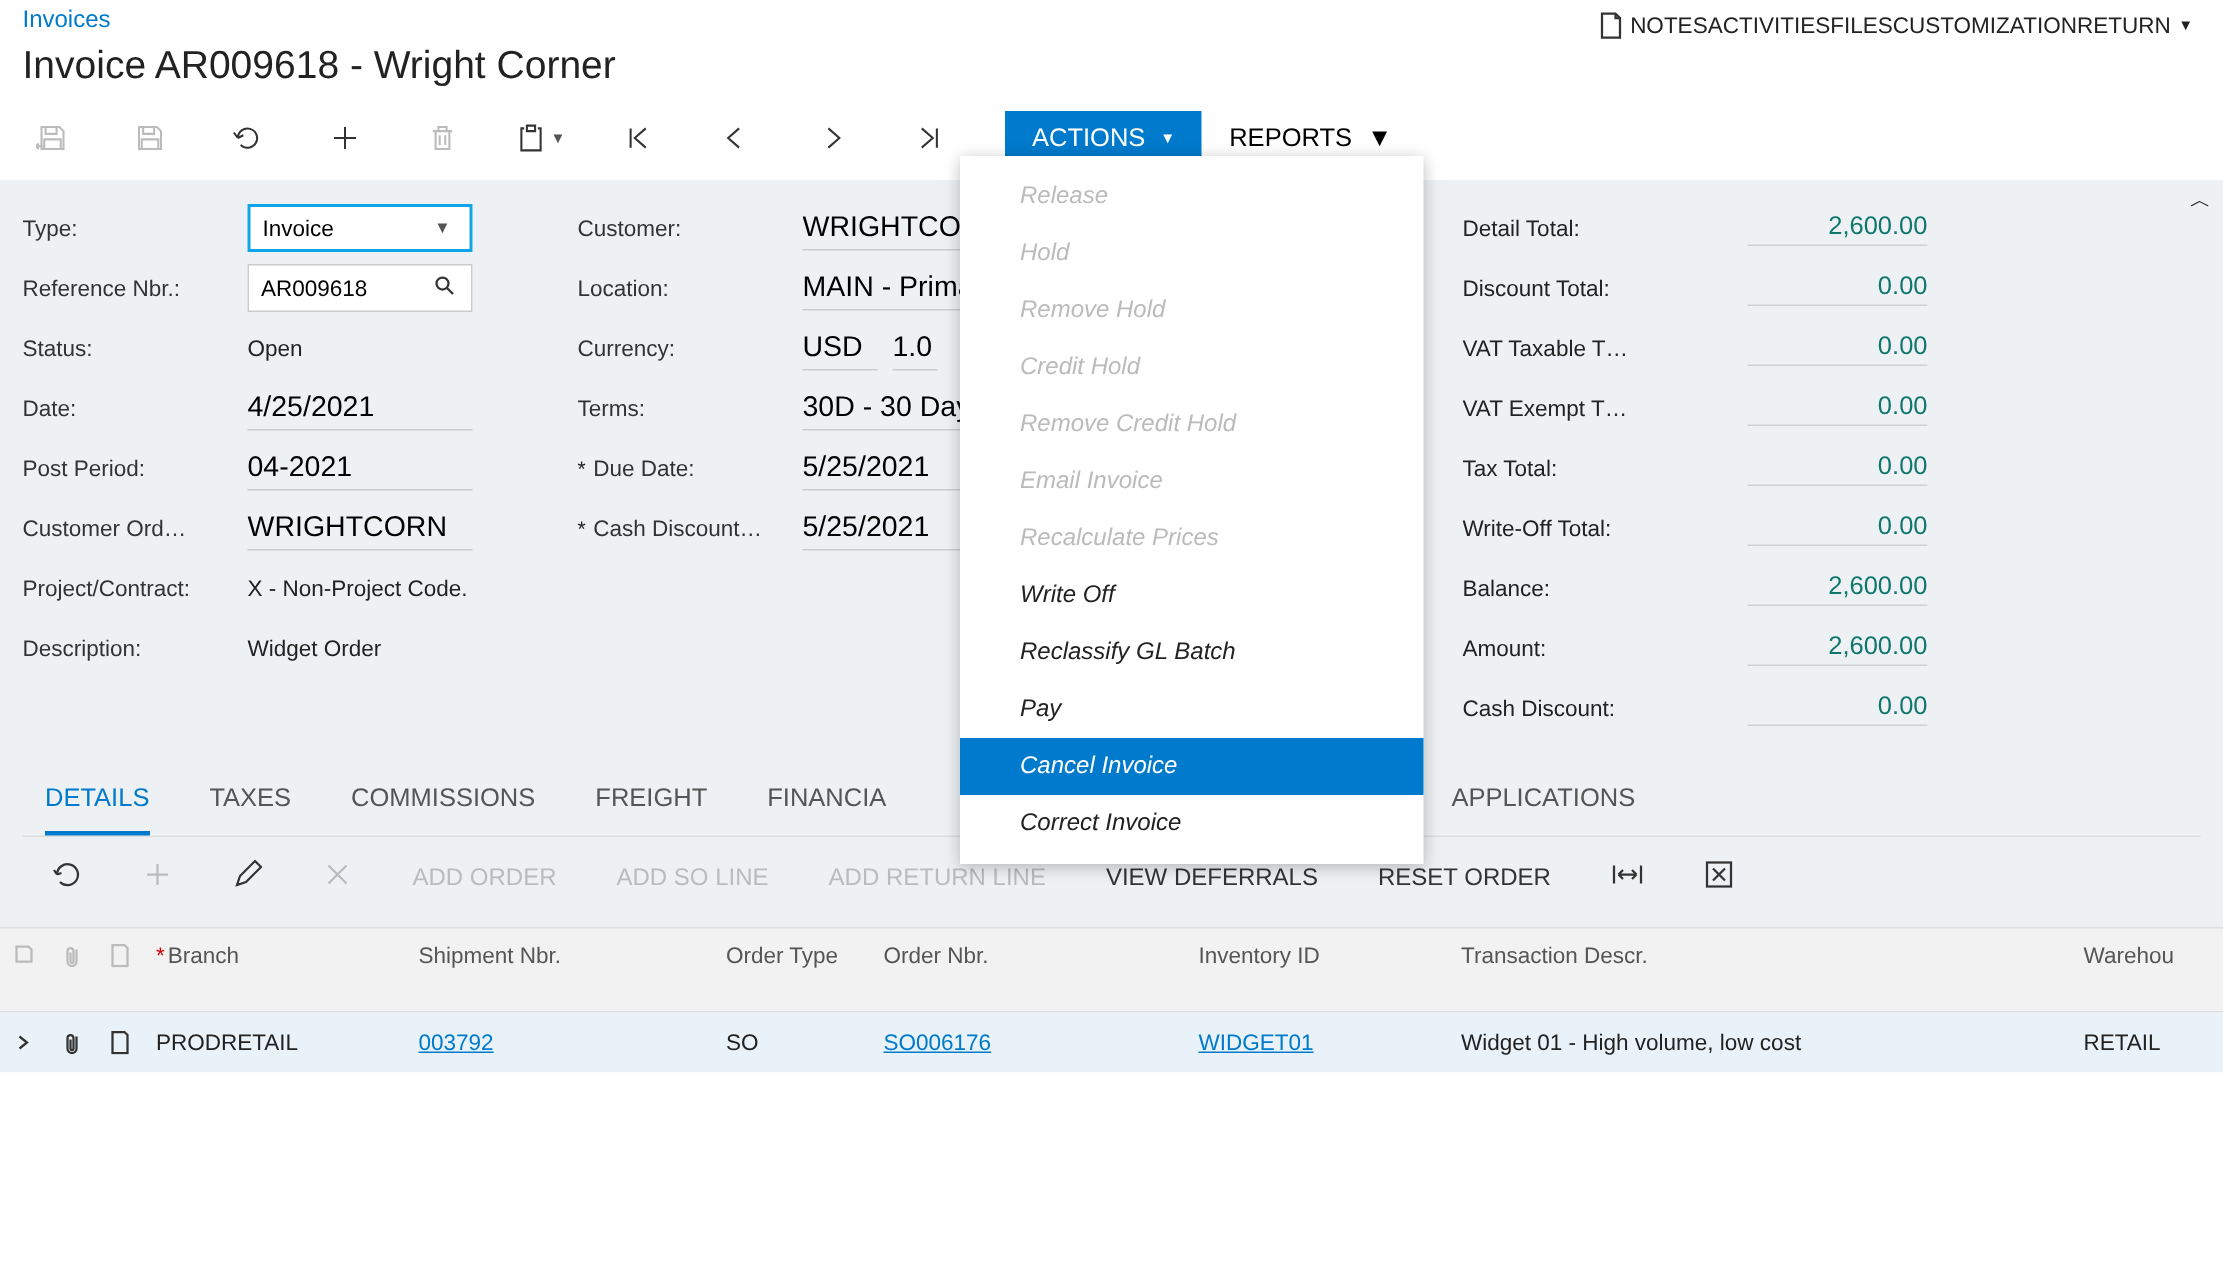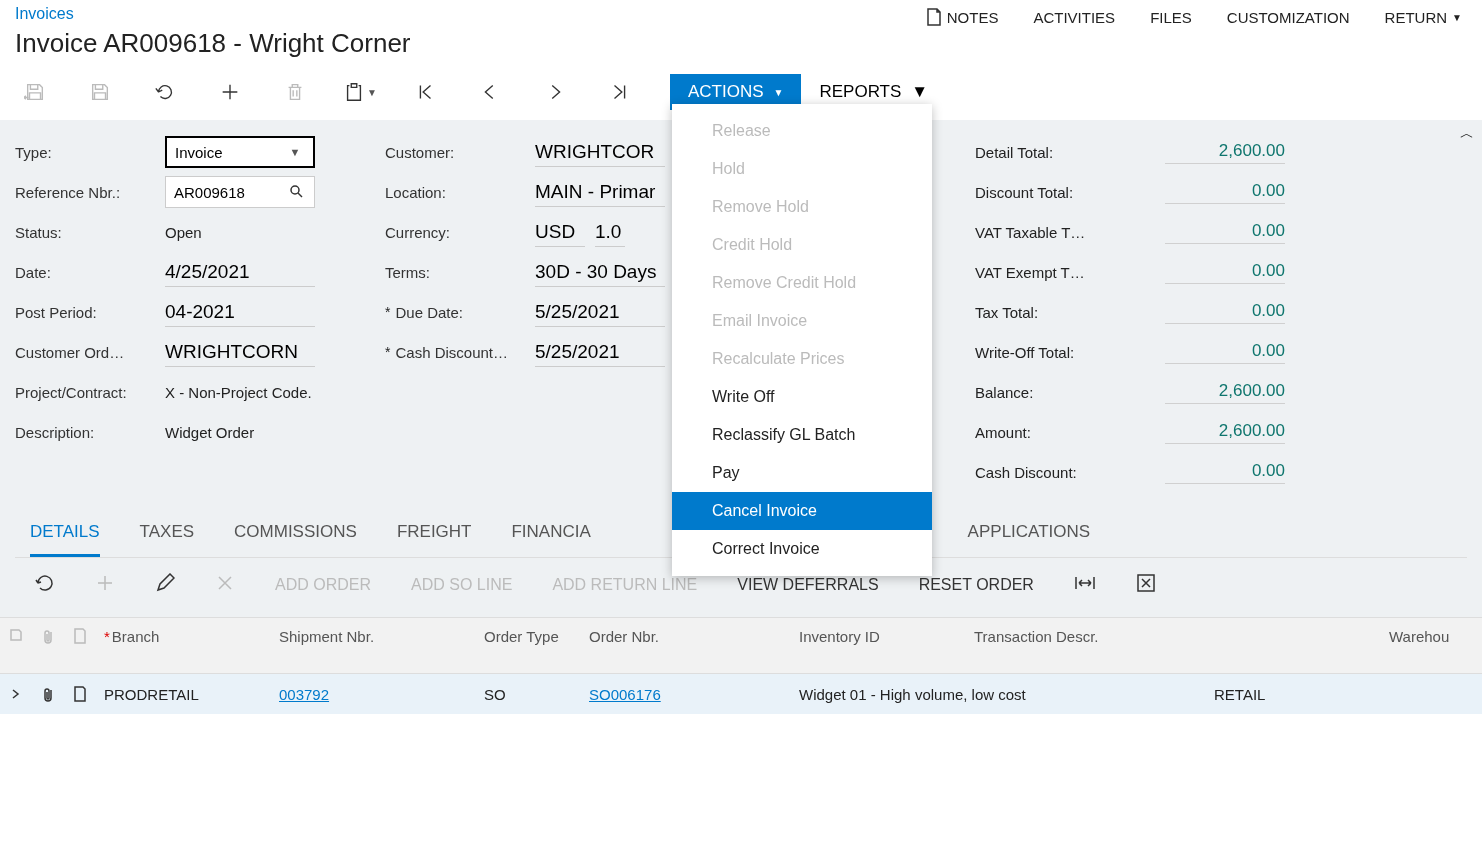--- a/index.html
+++ b/index.html
@@ -1,21 +1,21 @@
 <!DOCTYPE html>
 <html><head>
   <meta charset="utf-8">
   <style>
     * { box-sizing: border-box; margin: 0; padding: 0; font-family: Arial, Helvetica, sans-serif; }
     body { background: #fff; font-size: 14px; color: #222; }
     .top-header { display: flex; align-items: flex-start; padding: 0 10px; }
     .top-left { flex: 1; }
     .breadcrumb { color: #007acc; font-size: 16px; padding: 5px 0 0 5px; }
     .page-title { font-size: 26px; font-weight: 400; padding: 5px 0 10px 5px; }
-    .top-nav { display: flex; gap: 35px; padding-top: 8px; padding-right: 10px; text-align: right; }
+    .top-nav { display: flex; padding-top: 8px; padding-right: 10px; text-align: right; }
     .top-nav-item { display: flex; align-items: center; gap: 5px; font-size: 15px; color: #222; cursor: pointer; }
     .top-nav-item .caret { font-size: 10px; }
     
     .toolbar { display: flex; align-items: center; gap: 0; padding: 5px 10px 10px 10px; }
     .toolbar-btn { width: 50px; height: 36px; display: flex; align-items: center; justify-content: center; background: none; border: none; cursor: pointer; margin-right: 15px; }
     .toolbar-btn svg { width: 22px; height: 22px; }
     .toolbar-btn.disabled svg { stroke: #bbb; }
     .toolbar-btn.copy-btn { position: relative; }
     .toolbar-btn .mini-caret { font-size: 10px; color: #555; margin-left: 2px; }
     
@@ -24,21 +24,21 @@
     .reports-btn { background: none; border: none; font-size: 17px; padding: 8px 18px; display: flex; align-items: center; gap: 10px; cursor: pointer; }
     
     .form-area { background: #eef1f3; position: relative; padding: 12px 15px 5px 15px; }
     .collapse-caret { position: absolute; right: 8px; top: 5px; font-size: 14px; }
     .form-row { display: flex; }
     .form-group { display: flex; flex-direction: column; }
     .field-row { display: flex; align-items: center; min-height: 40px; }
     .field-label { width: 150px; font-size: 15px; color: #333; padding-right: 8px; white-space: nowrap; overflow: hidden; text-overflow: ellipsis; position: relative; }
     .field-label-wrap { width: 150px; display: flex; }
     .field-input { height: 32px; border: 1px solid #ccc; background: #fff; padding: 0 8px; font-size: 15px; width: 150px; }
-    .field-input.selected { border: 2px solid #000000; }
+    .field-input.selected { border: 2px solid #0ea5e9; }
     .field-value { font-size: 15px; color: #222; }
     .field-select { display: flex; align-items: center; }
     .field-select input { flex: 1; }
     .field-select .sel-caret { width: 20px; text-align: center; font-size: 11px; color: #555; }
     .field-select .search-ic { width: 20px; text-align: center; }
     .form-col1 { width: 360px; }
     .form-col2 { width: 590px; padding-left: 10px; }
     .form-col3 { width: 320px; padding-left: 10px; }
     .summary-row { display: flex; justify-content: space-between; align-items: center; min-height: 40px; }
     .summary-label { font-size: 15px; color: #222; white-space: nowrap; overflow: hidden; text-overflow: ellipsis; max-width: 155px; }
@@ -67,21 +67,21 @@
     .c-shipment { width: 205px; }
     .c-ordertype { width: 105px; }
     .c-ordernbr { width: 210px; }
     .c-inventory { width: 175px; }
     .c-desc { width: 415px; }
     .c-warehouse { width: 100px; }
     .link { color: #007acc; text-decoration: underline; }
     .req-star { color: #d00; margin-right: 2px; }
     
     
-    .dropdown-menu { position: absolute; top: 104px; left: 672px; width: 260px; background: #fff; box-shadow: 0 2px 10px rgba(0,0,0,0.25); z-index: 100; padding: 8px 0; }
+    .dropdown-menu { position: absolute; top: 104px; left: 640px; width: 309px; background: #fff; box-shadow: 0 2px 10px rgba(0,0,0,0.25); z-index: 100; padding: 8px 0; font-style: italic; }
     .dropdown-item { padding: 10px 40px; font-size: 16px; color: #222; cursor: pointer; }
     .dropdown-item.disabled { color: #bbb; cursor: default; }
     .dropdown-item.highlighted { background: #007acc; color: #fff; }
     
     .icon-svg { stroke: #333; stroke-width: 1.5; fill: none; }
     .icon-svg-light { stroke: #bbb; stroke-width: 1.5; fill: none; }
   </style>
 </head>
 <body>
 
@@ -394,20 +394,23 @@
             <path class="icon-svg" d="M2 1 h8 l2 2 v12 h-10 z"></path>
           </svg>
       </div>
       <div class="cell c-branch">PRODRETAIL</div>
       <div class="cell c-shipment">
           <span class="link">003792</span>
         </div>
       <div class="cell c-ordertype">SO</div>
       <div class="cell c-ordernbr">
           <span class="link">SO006176</span>
+        </div>
+      <div class="cell c-inventory">
+          <span class="link">WIDGET01</span>
         </div>
       <div class="cell c-desc">Widget 01 - High volume, low cost</div>
       <div class="cell c-warehouse">RETAIL</div>
     </div>
   </div>
 </div>
 
 <div class="dropdown-menu">
   <div class="dropdown-item disabled">Release</div>
   <div class="dropdown-item disabled">Hold</div>

